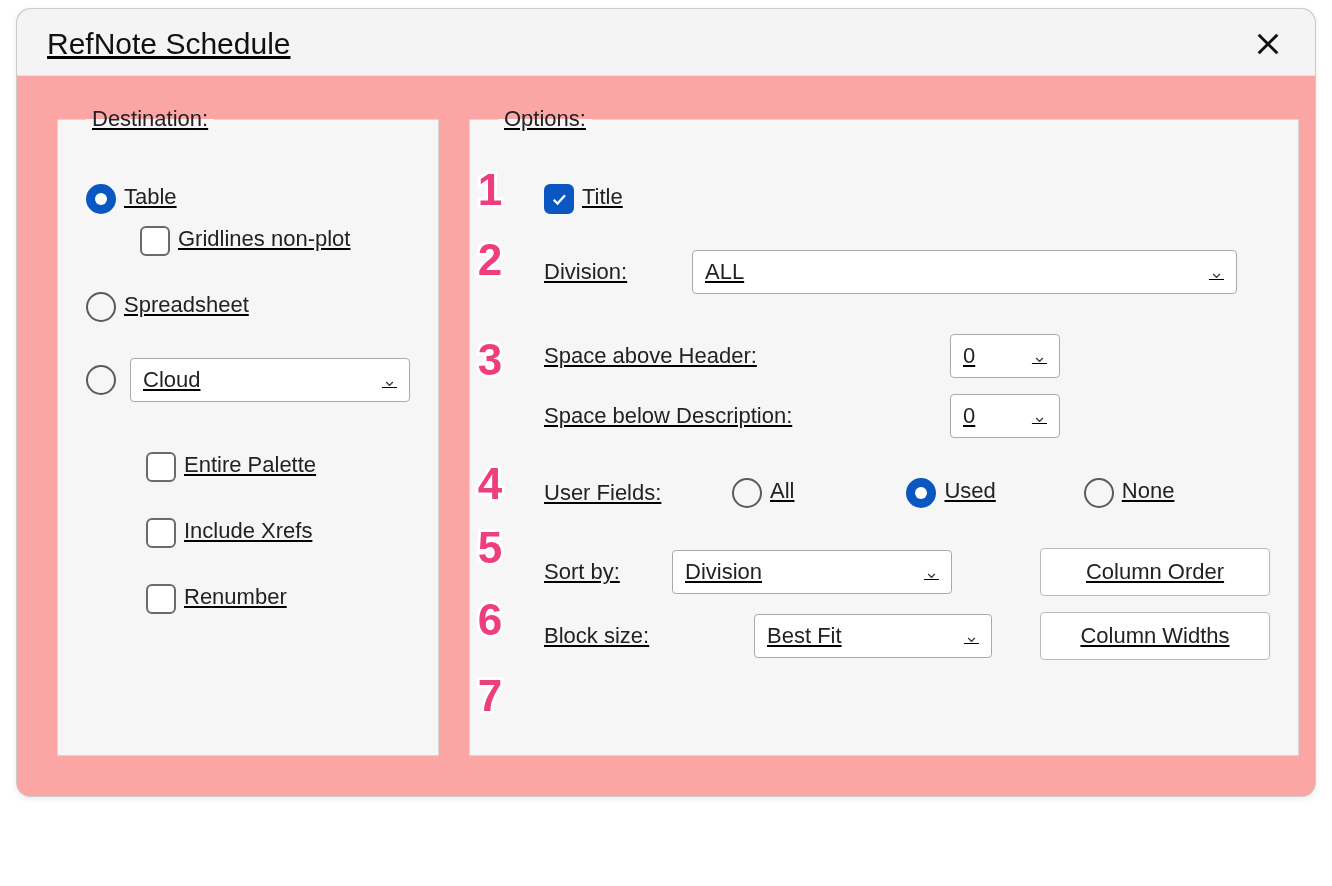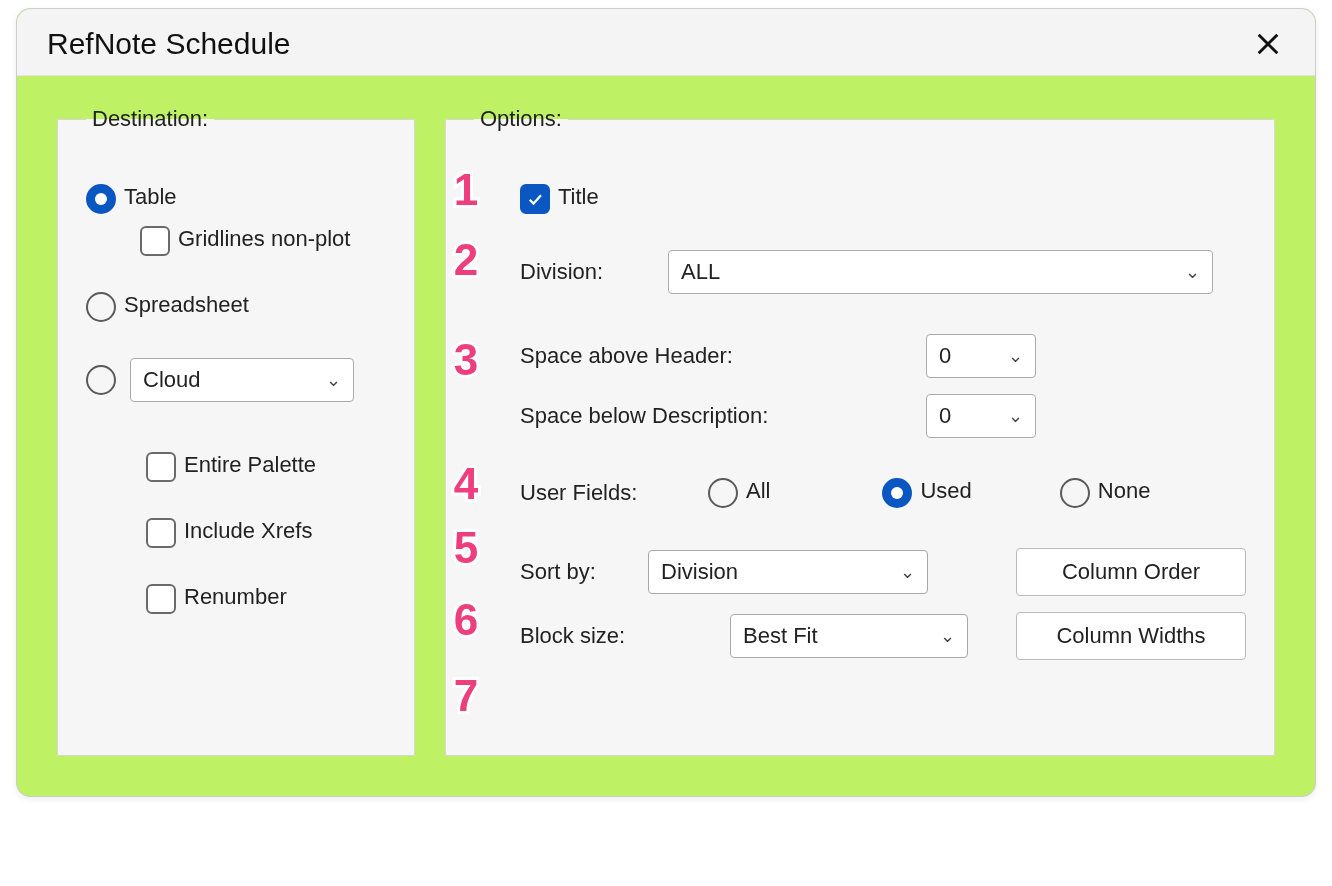--- a/index.html
+++ b/index.html
@@ -9,23 +9,24 @@
     background: #fff;
     width: 1332px;
     height: 886px;
     overflow: hidden;
   }
   .dialog {
     width: 1300px;
     margin: 8px auto;
     border: 1px solid #ccc;
     border-radius: 14px;
-    background: #bef264;
+    background: #fca5a5;
     padding: 0;
     box-shadow: 0 2px 6px rgba(0,0,0,.08);
+    text-decoration: underline;
   }
   .titlebar {
     display: flex;
     justify-content: space-between;
     align-items: center;
     padding: 18px 30px 14px 30px;
     border-bottom: 1px solid #e3e3e3;
     border-radius: 14px 14px 0 0;
     background: #f4f4f4;
   }
@@ -135,21 +136,21 @@
     position: relative;
   }
   .row .lbl {
     font-size: 22px;
     color: #222;
     min-width: 230px;
   }
   .small-select { width: 110px; }
   .mid-select { width: 280px; }
   .wide-select { width: 545px; }
-  .cloud-select { width: 224px; }
+  .cloud-select { width: 280px; }
 
   .btn {
     background: #fff;
     border: 1px solid #bbb;
     border-radius: 4px;
     padding: 10px 24px;
     font-size: 22px;
     color: #222;
     text-align: center;
     min-width: 230px;

